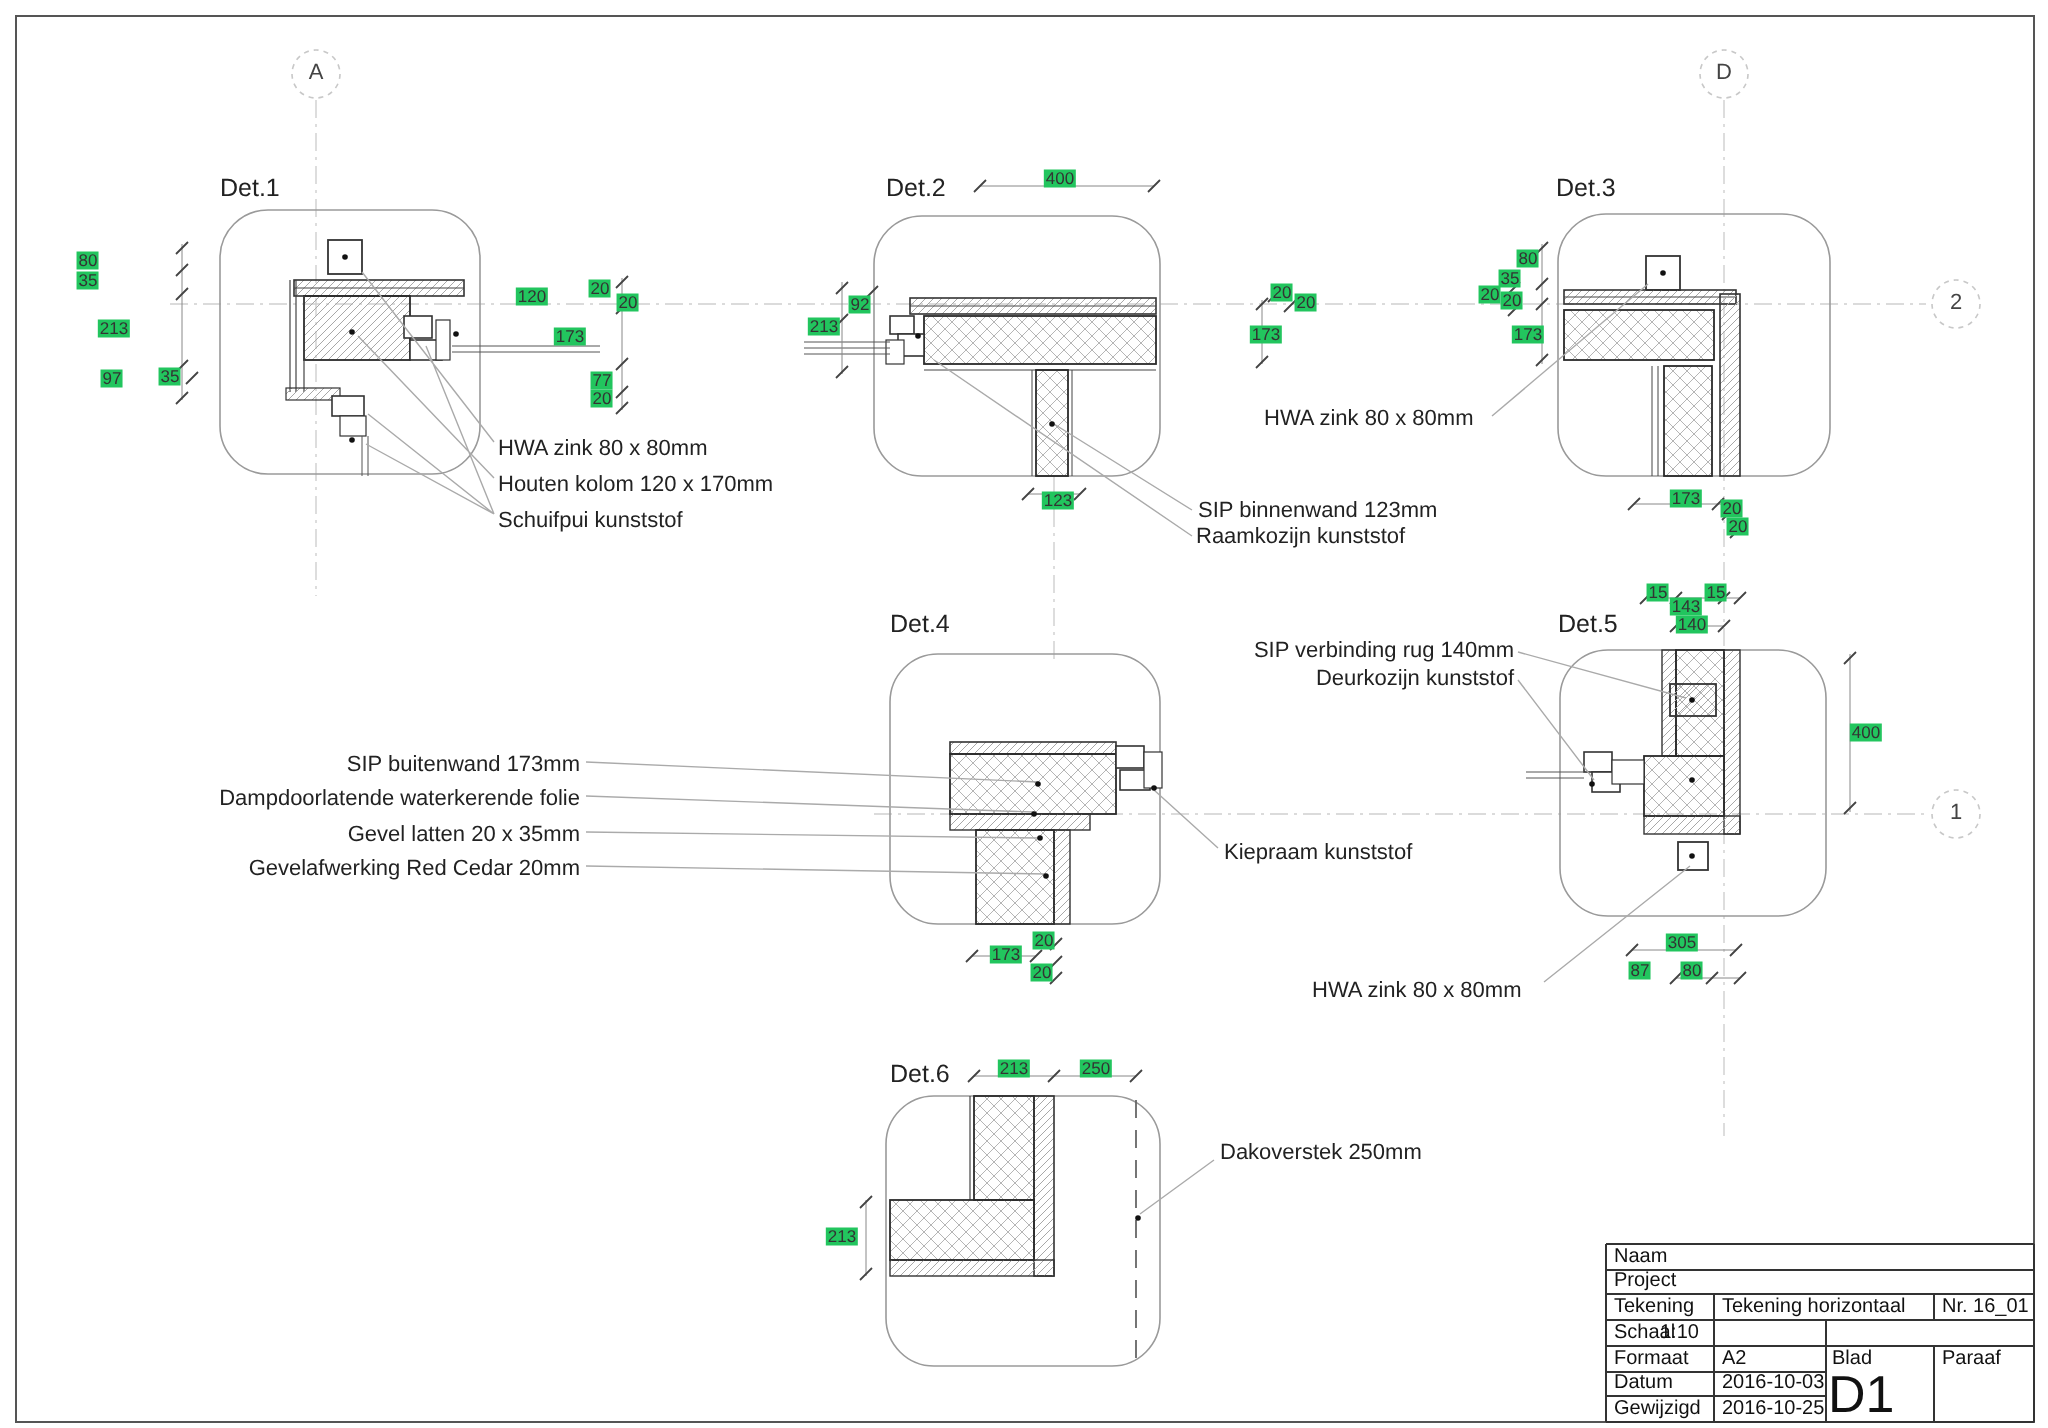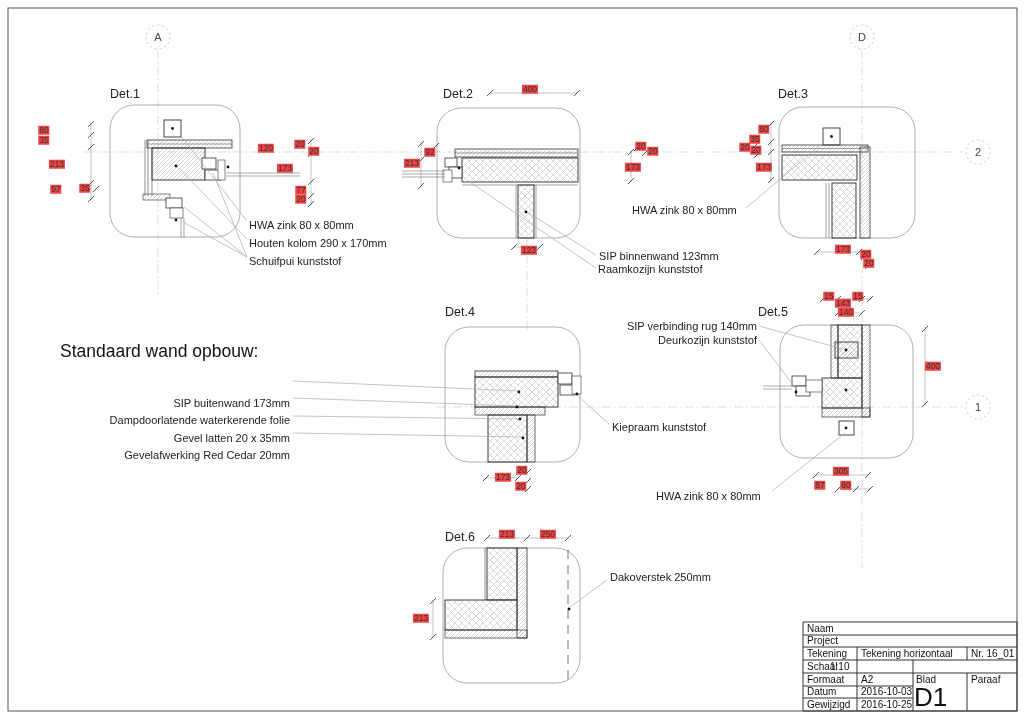--- a/index.html
+++ b/index.html
@@ -1,26 +1,26 @@
 <!DOCTYPE html>
 <html><head>
 <meta charset="utf-8">
 <style>
   html,body{margin:0;padding:0;background:#fff;}
   #sheet{position:relative;width:1024px;height:714px;background:#fff;overflow:hidden;
          font-family:"Liberation Sans",sans-serif;color:#222;}
   #linework{position:absolute;left:0;top:0;}
   .t{position:absolute;white-space:nowrap;line-height:1;}
-  .dim{font-size:8.5px;color:#333;transform:translate(-50%,-50%);background:#ef4444;padding:0 1px;}
+  .dim{font-size:8.5px;color:#333;transform:translate(-50%,-50%);background:#22c55e;padding:0 1px;}
   .lbl{font-size:11px;color:#222;transform:translateY(-50%);}
   .lblr{font-size:11px;color:#222;transform:translateY(-50%);}
   .dtitle{font-size:12.5px;color:#222;transform:translateY(-50%);text-align:right;}
   .gm{font-size:11px;color:#444;transform:translate(-50%,-50%);}
   .note-title{font-size:17.5px;color:#111;transform:translateY(-50%);}
-  .note-item{font-size:11px;color:#222;transform:translateY(-50%);margin-top:20px;}
+  .note-item{font-size:11px;color:#222;transform:translateY(-50%);}
   .tb{font-size:10px;color:#111;transform:translateY(-50%);}
   .tb-big{font-size:26px;color:#111;transform:translateY(-50%);}
 </style>
 </head>
 <body>
 
 <div id="sheet">
 
 <svg id="linework" width="1024" height="714" viewBox="0 0 1024 714">
   <defs>
@@ -185,37 +185,37 @@
 
 <span class="t gm" style="left:158px;top:37px">A</span>
 <span class="t gm" style="left:862px;top:37px">D</span>
 <span class="t gm" style="left:978px;top:152px">2</span>
 <span class="t gm" style="left:978px;top:407px">1</span>
 
 <span class="t dtitle" style="left:110px;top:94px">Det.1</span>
 <span class="t dtitle" style="left:443px;top:94px">Det.2</span>
 <span class="t dtitle" style="left:778px;top:94px">Det.3</span>
 <span class="t dtitle" style="left:445px;top:312px">Det.4</span>
-<span class="t dtitle" style="left:758px;top:312px">Det.5</span>
+<span class="t dtitle" style="left:779px;top:312px">Det.5</span>
 <span class="t dtitle" style="left:445px;top:537px">Det.6</span>
 
 <span class="t dim" style="left:44px;top:130px">80</span>
 <span class="t dim" style="left:44px;top:140px">35</span>
 <span class="t dim" style="left:57px;top:164px">213</span>
 <span class="t dim" style="left:56px;top:189px">97</span>
 <span class="t dim" style="left:85px;top:188px">35</span>
 <span class="t dim" style="left:266px;top:148px">120</span>
 <span class="t dim" style="left:300px;top:144px">20</span>
 <span class="t dim" style="left:314px;top:151px">20</span>
 <span class="t dim" style="left:285px;top:168px">173</span>
 <span class="t dim" style="left:301px;top:190px">77</span>
 <span class="t dim" style="left:301px;top:199px">20</span>
 
 <span class="t lbl" style="left:249px;top:225px">HWA zink 80 x 80mm</span>
-<span class="t lbl" style="left:249px;top:243px">Houten kolom 290 x 170mm</span>
+<span class="t lbl" style="left:249px;top:243px">Houten kolom 120 x 170mm</span>
 <span class="t lbl" style="left:249px;top:261px">Schuifpui kunststof</span>
 
 <span class="t dim" style="left:530px;top:89px">400</span>
 <span class="t dim" style="left:430px;top:152px">92</span>
 <span class="t dim" style="left:412px;top:163px">213</span>
 <span class="t dim" style="left:529px;top:250px">123</span>
 <span class="t dim" style="left:641px;top:146px">20</span>
 <span class="t dim" style="left:653px;top:151px">20</span>
 <span class="t dim" style="left:633px;top:167px">173</span>
 
@@ -248,21 +248,20 @@
 
 <span class="t lblr" style="right:267px;top:326px">SIP verbinding rug 140mm</span>
 <span class="t lblr" style="right:267px;top:340px">Deurkozijn kunststof</span>
 <span class="t lbl" style="left:656px;top:496px">HWA zink 80 x 80mm</span>
 
 <span class="t dim" style="left:507px;top:534px">213</span>
 <span class="t dim" style="left:548px;top:534px">250</span>
 <span class="t dim" style="left:421px;top:618px">213</span>
 <span class="t lbl" style="left:610px;top:577px">Dakoverstek 250mm</span>
 
-<span class="t note-title" style="left:60px;top:352px">Standaard wand opbouw:</span>
 <span class="t note-item" style="right:734px;top:383px">SIP buitenwand 173mm</span>
 <span class="t note-item" style="right:734px;top:400px">Dampdoorlatende waterkerende folie</span>
 <span class="t note-item" style="right:734px;top:418px">Gevel latten 20 x 35mm</span>
 <span class="t note-item" style="right:734px;top:435px">Gevelafwerking Red Cedar 20mm</span>
 
 <span class="t tb" style="left:807px;top:628.5px">Naam</span>
 <span class="t tb" style="left:807px;top:641px">Project</span>
 <span class="t tb" style="left:807px;top:653.5px">Tekening</span>
 <span class="t tb" style="left:861px;top:653.5px">Tekening horizontaal</span>
 <span class="t tb" style="left:971px;top:653.5px">Nr. 16_01</span>

